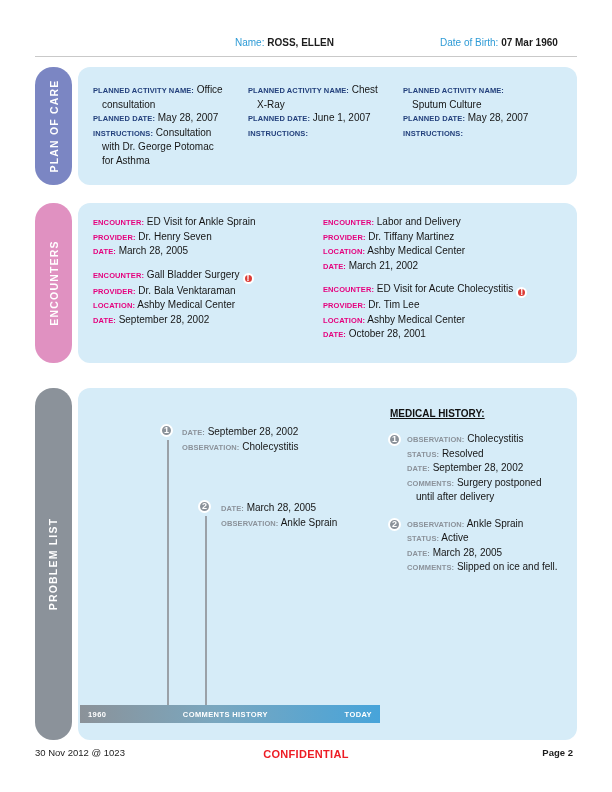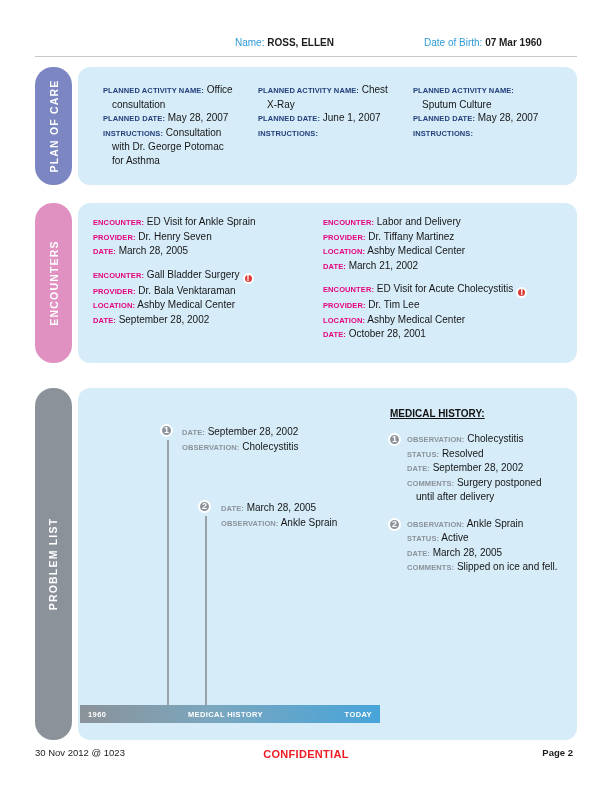--- a/index.html
+++ b/index.html
@@ -17,21 +17,21 @@
   .side-tab { position: absolute; left: 35px; width: 37px; border-radius: 18px;
               display: flex; align-items: center; justify-content: center; }
   .side-tab .tab-text { transform: rotate(-90deg); white-space: nowrap; color: #ffffff;
               font-weight: bold; font-size: 10.5px; letter-spacing: 1.2px; }
   #poc-tab { top: 67px;  height: 118px; background: #7b86c3; }
   #enc-tab { top: 203px; height: 160px; background: #e091c1; }
   #pl-tab  { top: 388px; height: 352px; background: #8b929a; }
 
   
   .panel { position: absolute; left: 78px; width: 499px; background: #d6ecf8; border-radius: 12px; }
-  #poc-panel { top: 67px;  height: 118px; padding: 16px 0 0 25px; display: flex; }
+  #poc-panel { top: 67px;  height: 118px; padding: 16px 0 0 15px; display: flex; }
   #enc-panel { top: 203px; height: 160px; padding: 12px 0 0 15px; display: flex; }
   #pl-panel  { top: 388px; height: 352px; }
 
   
   .field { font-size: 10px; line-height: 13.5px; color: #161616; padding-left: 9px; text-indent: -9px; }
   .lbl { font-weight: bold; font-size: 7.5px; letter-spacing: 0.1px; }
   .poc-lbl  { color: #23407c; }
   .enc-lbl  { color: #e5007d; }
   .gray-lbl { color: #8b929a; }
 
@@ -78,21 +78,21 @@
 </style>
 </head>
 <body>
 
 <div id="page">
 
   <div class="hdr-item" style="left:235px;">
     <span class="hdr-lbl">Name:</span>
     <span class="hdr-val">ROSS, ELLEN</span>
   </div>
-  <div class="hdr-item" style="left:424px;">
+  <div class="hdr-item" style="left:440px;">
     <span class="hdr-lbl">Date of Birth:</span>
     <span class="hdr-val">07 Mar 1960</span>
   </div>
   <div id="header-rule"></div>
 
   <div class="side-tab" id="poc-tab">
     <span class="tab-text">PLAN OF CARE</span>
   </div>
   <div class="panel" id="poc-panel">
     <div class="poc-col">
@@ -160,21 +160,21 @@
     </div>
 
     <div class="tl-circle" style="left:120px; top:112px;">2</div>
     <div class="tl-text" style="left:143px; top:113px;">
       <div class="field"><span class="lbl gray-lbl">DATE:</span> <span>March 28, 2005</span></div>
       <div class="field"><span class="lbl gray-lbl">OBSERVATION:</span> <span>Ankle Sprain</span></div>
     </div>
 
     <div id="tl-bar">
       <span>1960</span>
-      <span>MEDICAL HISTORY</span>
+      <span>COMMENTS HISTORY</span>
       <span>TODAY</span>
     </div>
 
     <div id="mh">
       <div class="mh-heading">MEDICAL HISTORY:</div>
 
       <div class="mh-item">
         <div class="mh-num">1</div>
         <div class="mh-text">
           <div class="field"><span class="lbl gray-lbl">OBSERVATION:</span> <span>Cholecystitis</span></div>

